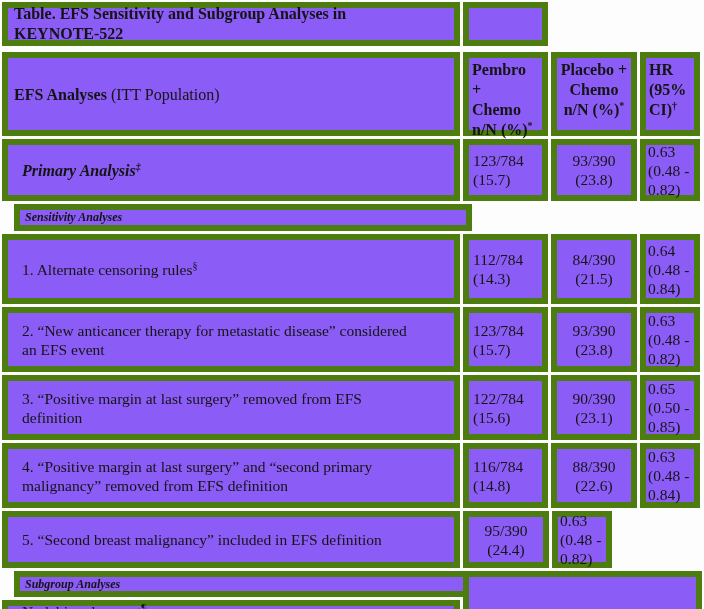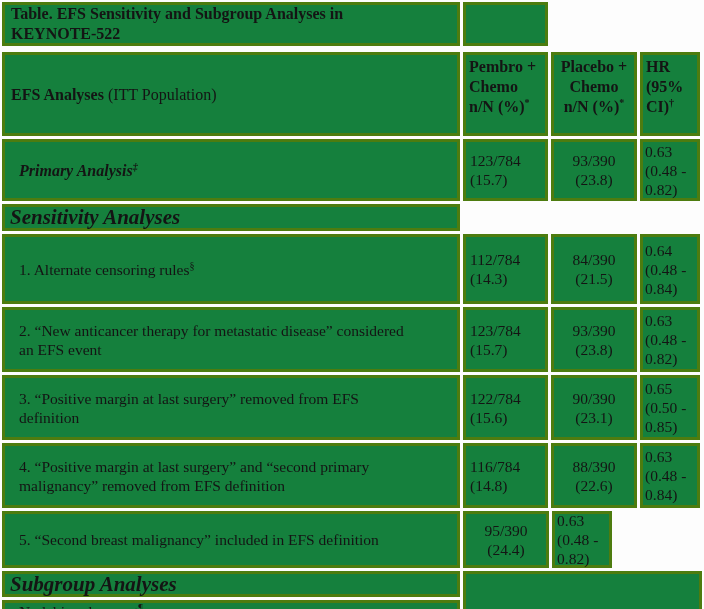--- a/index.html
+++ b/index.html
@@ -4,21 +4,21 @@
 <style>
   html,body { margin:0; padding:0; background:#ffffff; }
   .page {
     position:relative; width:704px; height:609px;
     background:#fdfdfd; overflow:hidden;
     font-family:"Liberation Serif", serif; color:#141414;
     padding-top:2px; box-sizing:border-box;
   }
   .row { display:flex; gap:3px; margin:0 0 3px 2px; }
   .cell {
-    border:3px solid #4d7c0f; box-sizing:border-box; background:#15803d;
+    border:6px solid #4d7c0f; box-sizing:border-box; background:#8b5cf6;
     font-size:15.5px; line-height:19px;
   }
   .c1 { width:458px; }
   .c2 { width:85px; }
   .c3 { width:86px;text-align:center; }
   .c4 { width:60px; }
 
   .title-row { margin-bottom:6px; }
   .title-cell {
     height:44px; padding:2px 6px; font-weight:bold; font-size:16px;
@@ -30,22 +30,22 @@
   .hdr-label { display:flex; align-items:center; padding:2px 6px; font-size:16px; }
   .hdr-col {
     font-weight:bold; font-size:16px; line-height:20px;
     padding:2px 3px; white-space:pre-line;
   }
   .bold { font-weight:bold; }
 
   .label-cell { display:flex; align-items:center; padding:2px 14px; }
   .prewrap { white-space:pre-line; }
   .section-cell {
-    font-weight:bold; font-style:italic; font-size:21px;
-    padding:2px 5px; display:flex; align-items:center;
+    font-weight:bold; font-style:italic; font-size:12px;
+    padding:2px 5px; display:flex; align-items:center;margin-left:12px;
   }
   .italic-bold { font-weight:bold; font-style:italic; font-size:16px; }
 
   .data-cell {
     display:flex; flex-direction:column; justify-content:center;
     padding:2px 4px; white-space:pre-line;
   }
   .hr-cell { padding:18px 2px; }
 
   .h62 { height:62px; }

